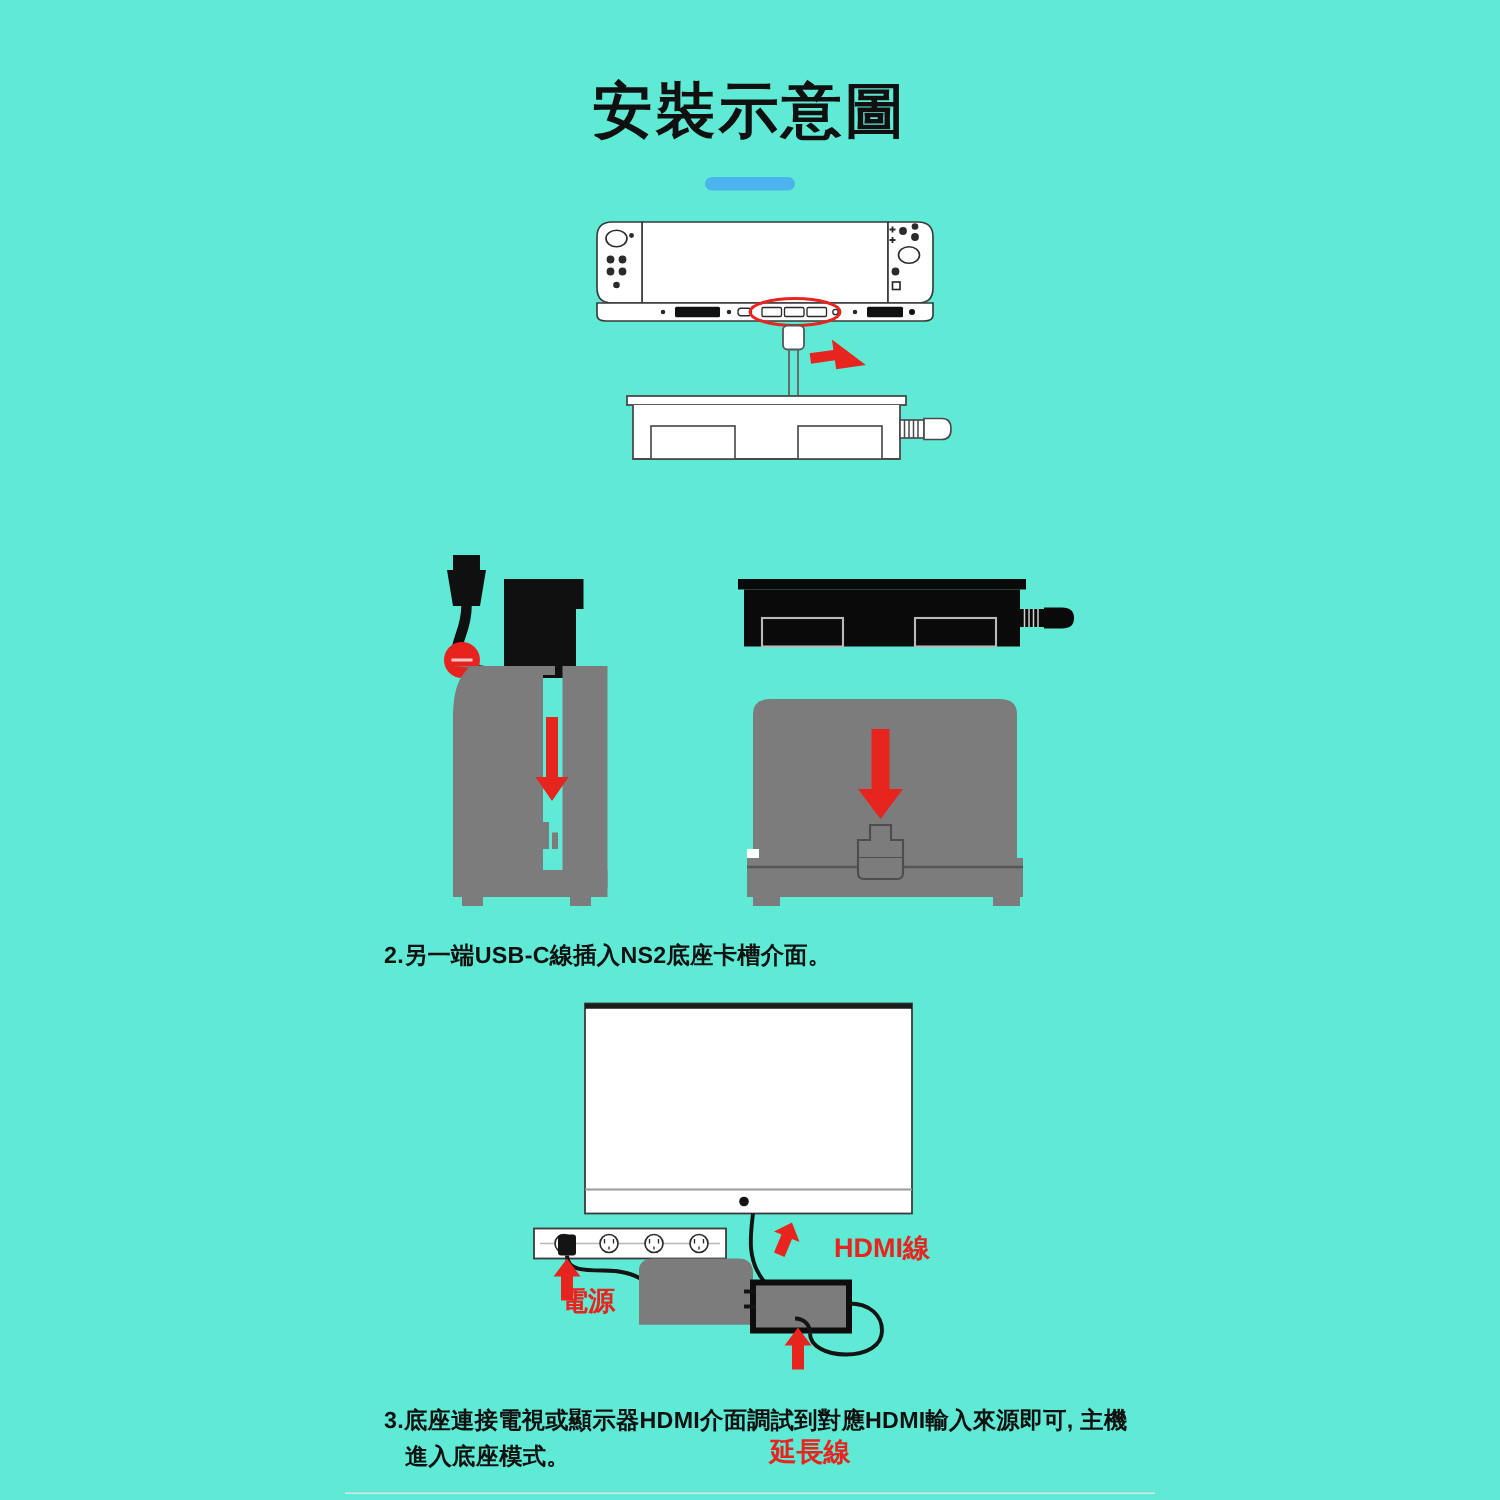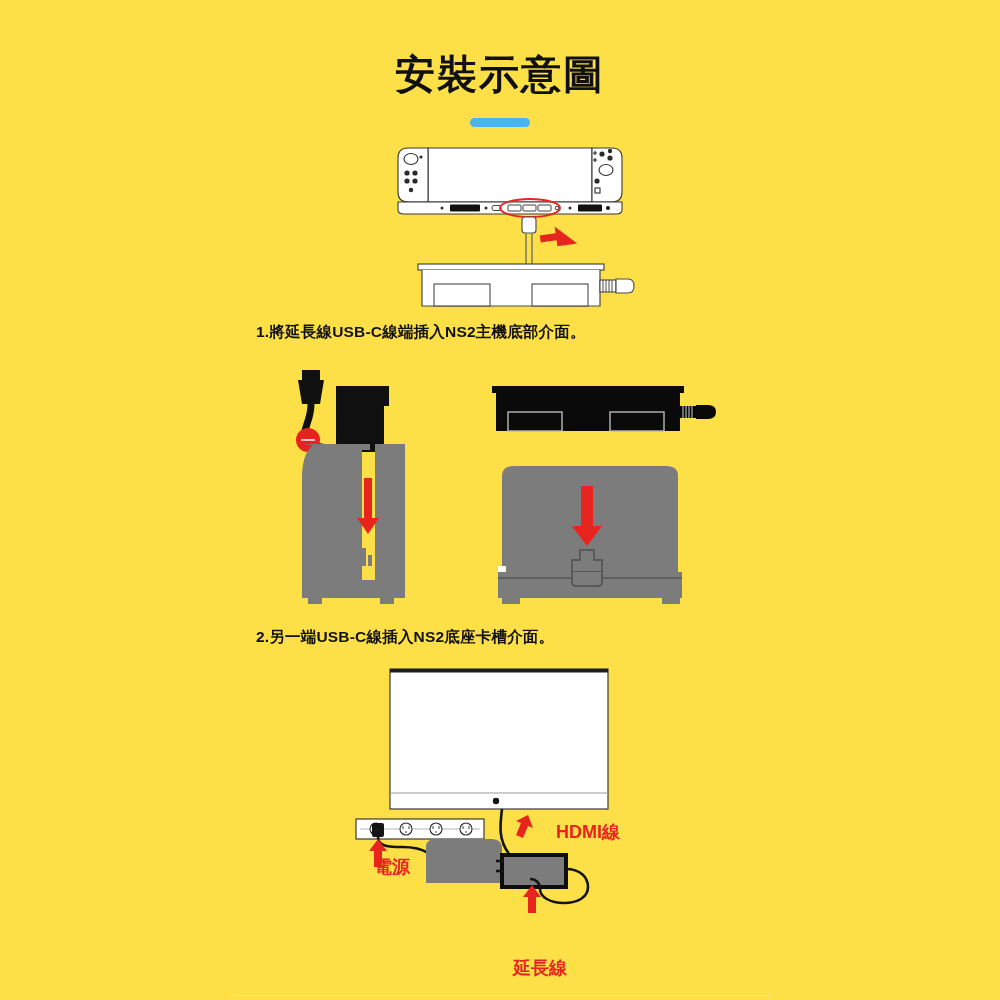--- a/index.html
+++ b/index.html
@@ -11,21 +11,21 @@
     width: 1000px;
     height: 1000px;
     position: relative;
     overflow: hidden;
     font-family: "Liberation Sans", "DejaVu Sans", sans-serif;
     color: #1a1a1a;
   }
   .page {
     position: absolute;
     inset: 0;
-    background: #fde047;
+    background: #5eead4;
   }
 
   
   .title {
     position: absolute;
     top: 52px;
     left: 0;
     width: 1000px;
     text-align: center;
     font-size: 40px;
@@ -153,21 +153,20 @@
         <rect x="54" y="144" width="56" height="22" fill="#ffffff" stroke="#4a4a4a" stroke-width="1.1"></rect>
         <rect x="152" y="144" width="56" height="22" fill="#ffffff" stroke="#4a4a4a" stroke-width="1.1"></rect>
 
         <rect x="220" y="140" width="16" height="12" fill="#ffffff" stroke="#4a4a4a" stroke-width="1.1"></rect>
         <path d="M223,140 L223,152 M226,140 L226,152 M229,140 L229,152 M232,140 L232,152" stroke="#4a4a4a" stroke-width="1"></path>
         <path d="M236,139 L248,139 Q254,139 254,146 Q254,153 248,153 L236,153 Z" fill="#ffffff" stroke="#4a4a4a" stroke-width="1.1"></path>
       </g>
     </svg>
   </div>
 
-  <div class="caption" style="left:256px; top:322px;">1.將延長線USB-C線端插入NS2主機底部介面。</div>
 
   <div class="fig" style="left:280px; top:360px; width:440px; height:255px;">
     <svg width="440" height="255" viewBox="0 0 440 255">
 
       <g>
         <path d="M22,10 L40,10 L40,20 L22,20 Z" fill="#101010"></path>
         <path d="M18,20 L44,20 L40,44 L22,44 Z" fill="#101010"></path>
         <path d="M31,44 C31,60 24,66 24,78" stroke="#101010" stroke-width="7" fill="none" stroke-linecap="round"></path>
         <path d="M24,78 C24,86 42,88 56,88" stroke="#101010" stroke-width="7" fill="none" stroke-linecap="round"></path>
         <rect x="56" y="26" width="48" height="66" fill="#101010"></rect>
@@ -274,15 +273,19 @@
       <g fill="#e8241f">
         <path d="M178,248 L186,248 L186,232 L191,232 L182,220 L173,232 L178,232 Z"></path>
       </g>
     </svg>
   </div>
 
   <div class="red-label" style="left:556px; top:820px; color:#e8241f;">HDMI線</div>
   <div class="red-label" style="left:374px; top:855px; color:#e8241f;">電源</div>
   <div class="red-label" style="left:513px; top:910px; color:#e8241f;margin-top:46px;">延長線</div>
 
+  <div class="caption wrap" style="left:256px; top:936px;">
+    <span>3.底座連接電視或顯示器HDMI介面調試到對應HDMI輸入來源即可, 主機</span><br>
+    <span class="indent">進入底座模式。</span>
+  </div>
 
   <div class="divider"></div>
 </div>
 
 </body></html>

